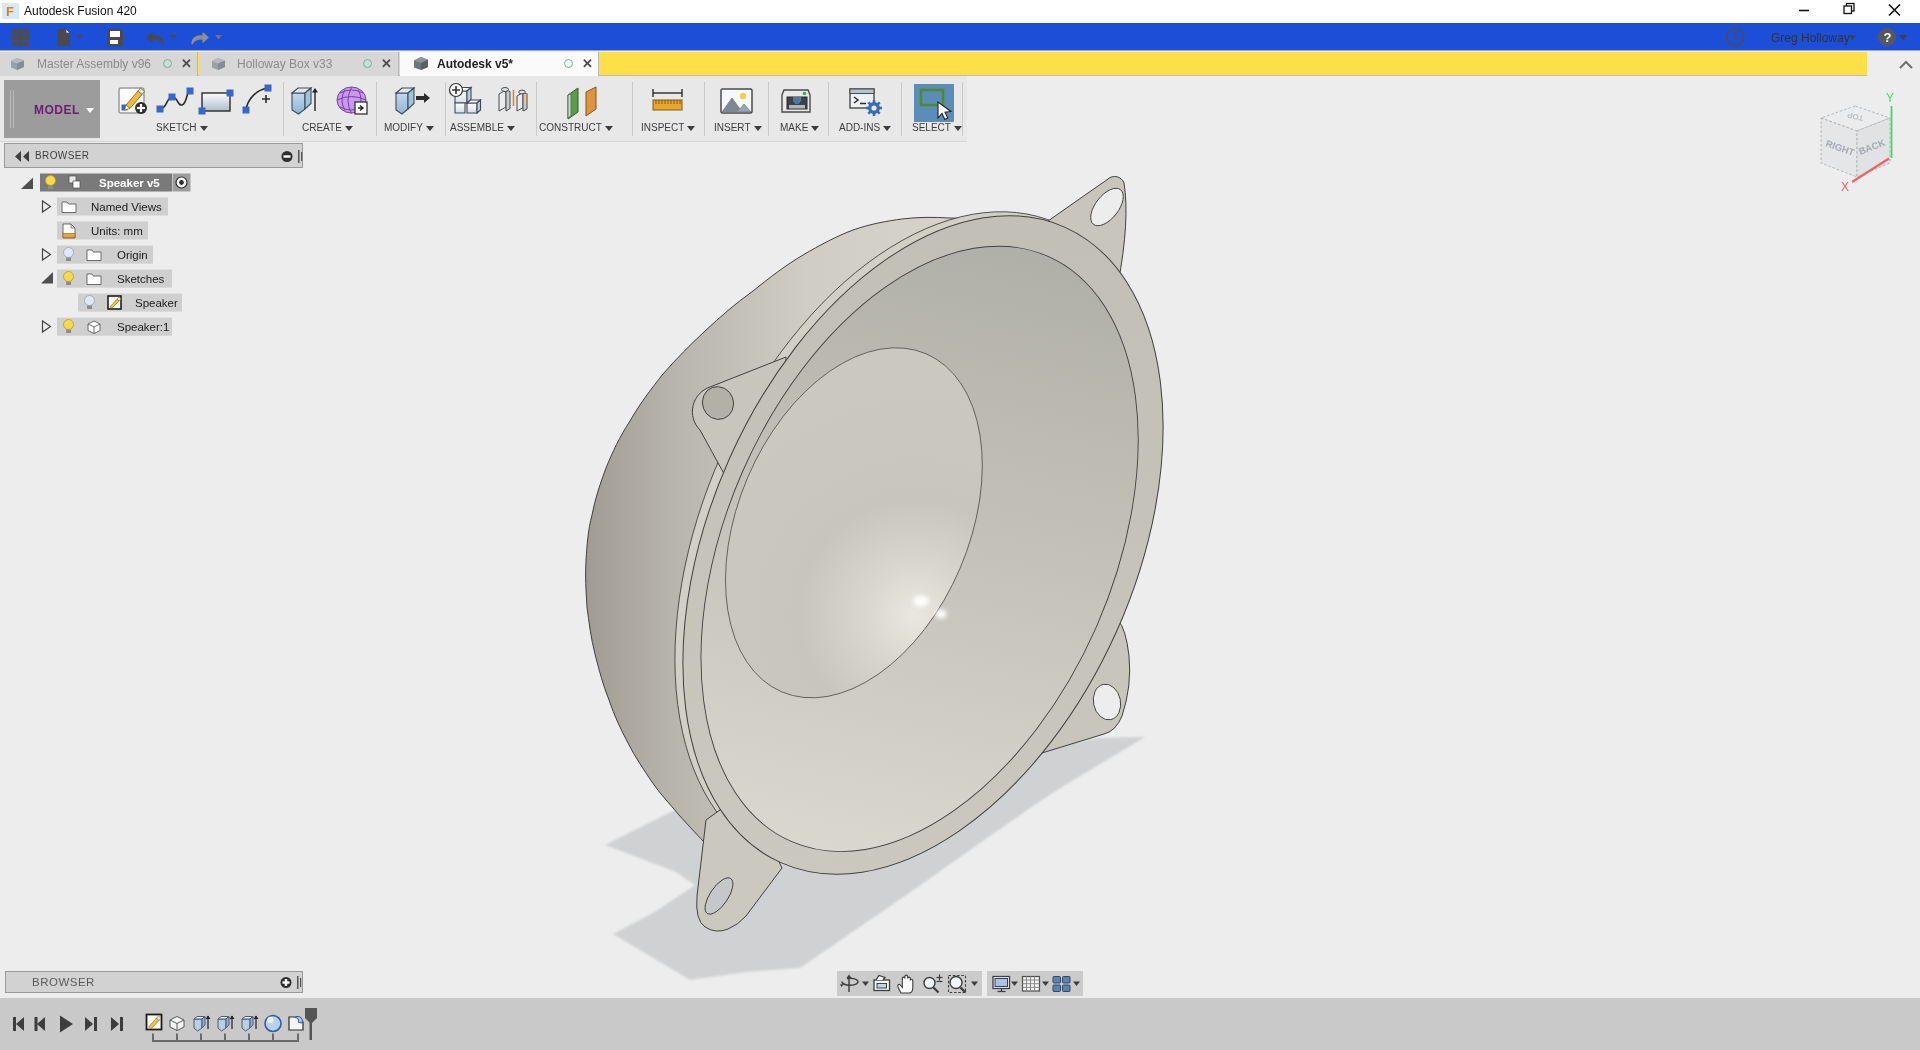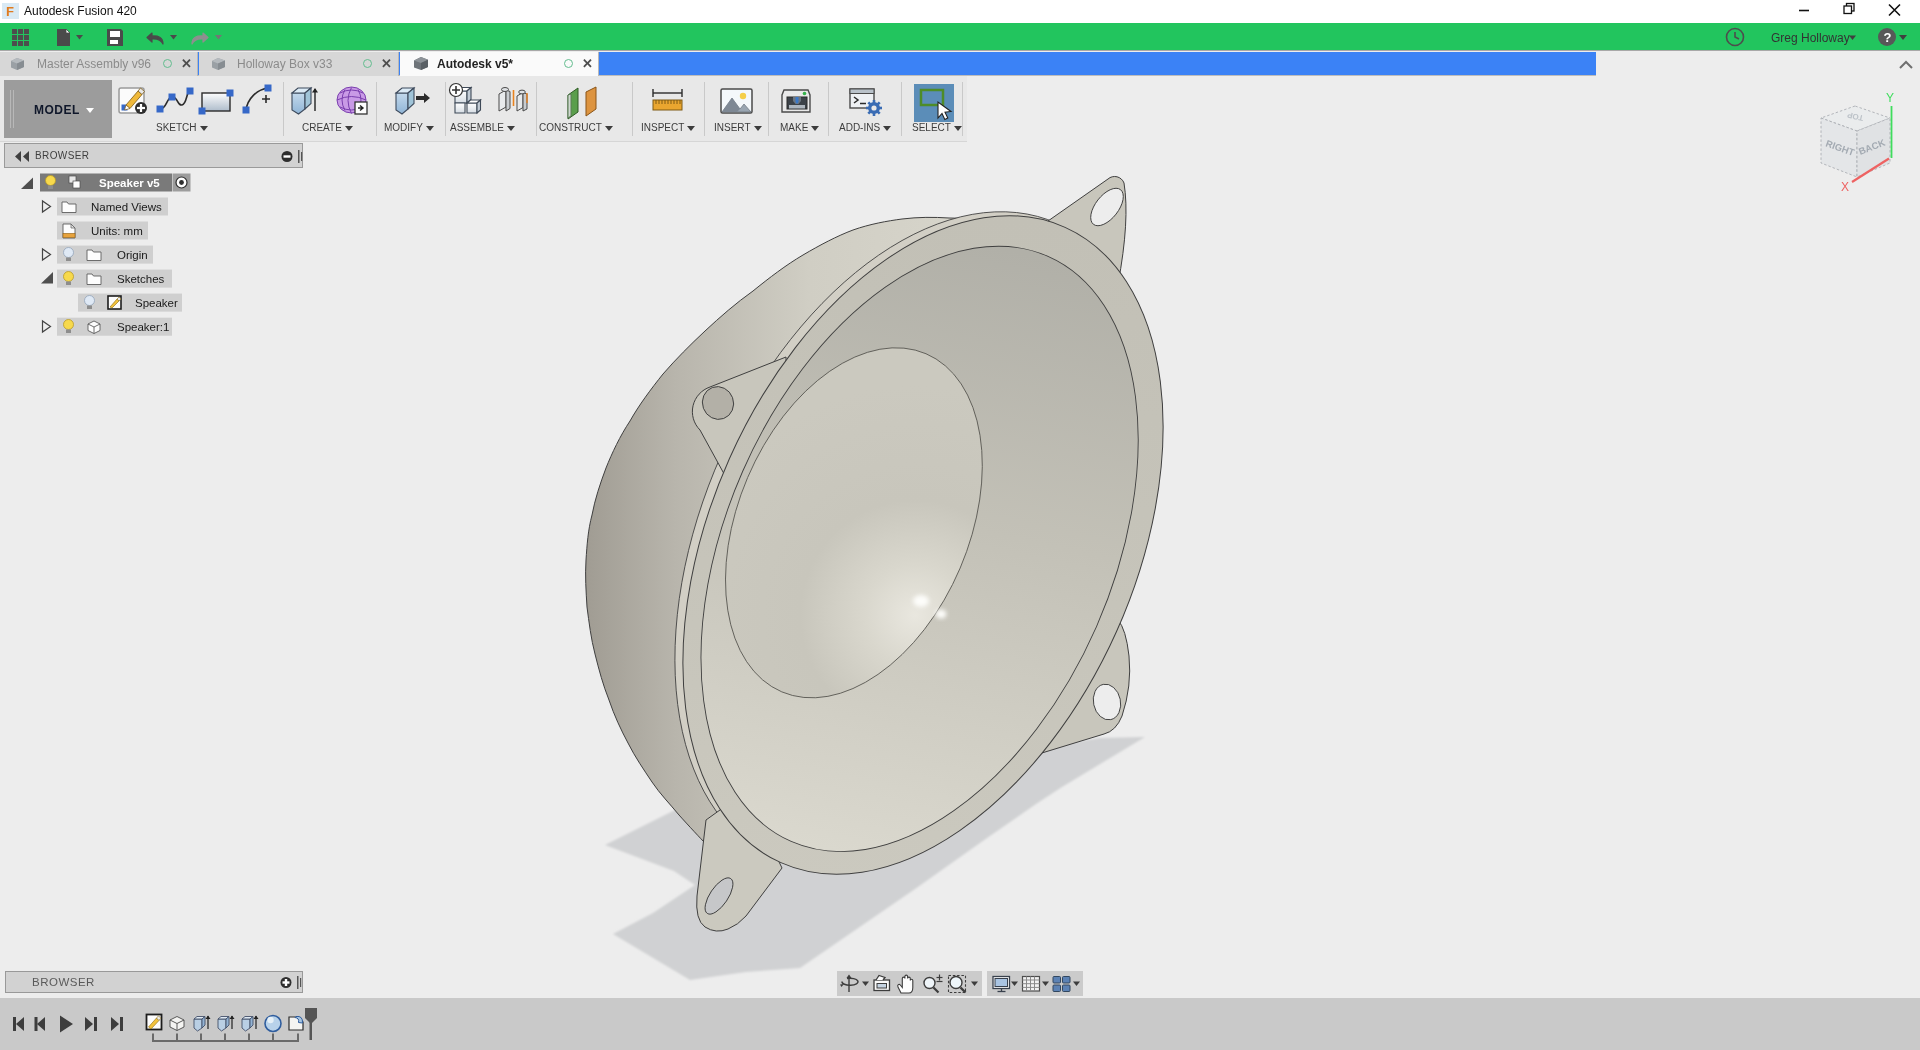--- a/index.html
+++ b/index.html
@@ -2,30 +2,30 @@
 <html><head>
 <meta charset="utf-8">
 <style>
 * { margin:0; padding:0; box-sizing:border-box; }
 html,body { width:1920px; height:1050px; overflow:hidden; font-family:"Liberation Sans", sans-serif; background:#ededed;}
 #app { position:relative; width:1920px; height:1050px; background:#ededed; }
 #titlebar { position:absolute; left:0; top:0; width:1920px; height:23px; background:#ffffff; z-index:30;}
 #fusionlogo { position:absolute; left:2px; top:3px; width:17px; height:16px; background:#d9e9f4; }
 #fusionlogo span { position:absolute; left:4px; top:1px; font-weight:bold; font-size:13px; color:#e07b1f; }
 #titletext { position:absolute; left:24px; top:4px; font-size:12px; color:#111; }
-#toolbar { position:absolute; left:0; top:23px; width:1920px; height:28px; background:#22c55e; border-bottom:1px solid #a8a8a8; z-index:30;}
-#tabbar { position:absolute; left:0; top:52px; width:1596px; height:24px; background:#3b82f6; border-bottom:1px solid #bdbdbd; z-index:30;}
+#toolbar { position:absolute; left:0; top:23px; width:1920px; height:28px; background:#1d4ed8; border-bottom:1px solid #a8a8a8; z-index:30;}
+#tabbar { position:absolute; left:0; top:52px; width:1867px; height:24px; background:#fde047; border-bottom:1px solid #bdbdbd; z-index:30;}
 .tab { position:absolute; top:0; height:24px; background:#d7d7d7; border-right:1px solid #b8b8b8; }
 .tab .tname { position:absolute; top:5px; font-size:12px; color:#8b8b8b; white-space:nowrap; }
 .tab.active { background:#fafafa; }
 .tab.active .tname { color:#222; font-weight:bold; }
 .gcirc { position:absolute; top:7px; width:9px; height:9px; border:1.5px solid #63bd8f; border-radius:50%; }
 .tx { position:absolute; top:4px; font-size:13px; font-weight:bold; color:#4d4d4d; }
 #ribbon { position:absolute; left:0; top:76px; width:967px; height:66px; background:#e8e8e8; border-bottom:1px solid #d6d6d6; z-index:30;}
-#modelbtn { position:absolute; left:4px; top:4px; width:108px; height:58px; background:#9c9c9c; color:#0f172a;text-align:right; }
+#modelbtn { position:absolute; left:4px; top:4px; width:96px; height:58px; background:#9c9c9c; color:#701a75;text-align:right; }
 #modelbtn .t { position:absolute; left:30px; top:23px; font-size:12px; font-weight:bold; letter-spacing:0.5px; }
 .rdiv { position:absolute; top:6px; width:1px; height:54px; background:#c9c9c9; }
 .rlabel { position:absolute; top:46px; font-size:10px; color:#3c3c3c; white-space:nowrap; }
 .dn { display:inline-block; width:0; height:0; border-left:4px solid transparent; border-right:4px solid transparent; border-top:5px solid #3c3c3c; margin-left:3px; vertical-align:middle; }
 #browserhdr { position:absolute; left:4px; top:143px; width:299px; height:25px; background:#d2d2d2; border:1px solid #9a9a9a; z-index:20;}
 #browserhdr .bt { position:absolute; left:30px; top:6px; font-size:10px; color:#3f3f3f; letter-spacing:0.4px; }
 #browsertree { position:absolute; left:0; top:0; z-index:20; }
 #commentsbar { position:absolute; left:5px; top:971px; width:298px; height:22px; background:#d2d2d2; border:1px solid #999; z-index:20;}
 #commentsbar .bt { position:absolute; left:26px; top:4px; font-size:11.5px; color:#5a5a5a; letter-spacing:0.5px; }
 #timelinebar { position:absolute; left:0; top:998px; width:1920px; height:52px; background:#c9c9c9; z-index:25;}

